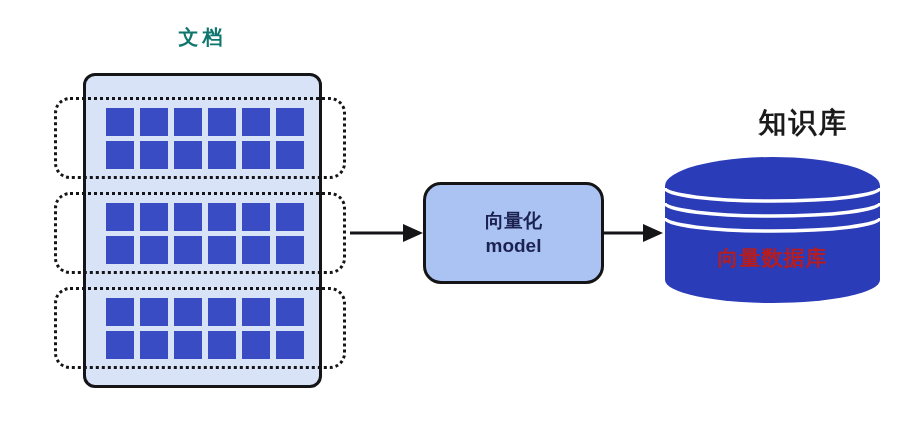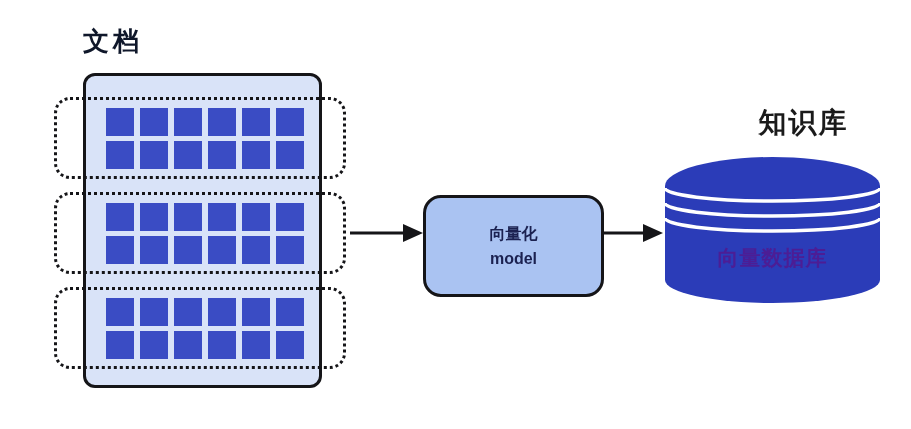--- a/index.html
+++ b/index.html
@@ -6,21 +6,21 @@
   .canvas{
     position:relative;
     width:911px;height:429px;
     background:#fff;
     overflow:hidden;
     font-family:"Liberation Sans","DejaVu Sans",sans-serif;
   }
   
   .doc-title{
     position:absolute;left:83px;top:24px;width:239px;
-    text-align:left;font-size:26px;font-weight:bold;color:#0f172a;
+    text-align:center;font-size:20px;font-weight:bold;color:#0f766e;
     letter-spacing:4px;
   }
   .doc-box{
     position:absolute;left:83px;top:73px;width:239px;height:315px;
     background:var(--doc-fill);
     border:3px solid var(--stroke-dark);
     border-radius:12px;
     box-sizing:border-box;
   }
   .chunk-group{
@@ -49,35 +49,35 @@
   .arrow-head{fill:var(--stroke-dark);}
   
   .embed-box{
     position:absolute;left:423px;top:182px;width:181px;height:102px;
     background:var(--embed-fill);
     border:3px solid var(--stroke-dark);
     border-radius:18px;
     box-sizing:border-box;
     display:flex;flex-direction:column;justify-content:center;align-items:center;
     color:var(--embed-text);
-    font-size:16px;font-weight:600;line-height:25px;margin-top:13px;
+    font-size:19px;font-weight:600;line-height:25px;
   }
   .embed-box .cn{font-weight:bold;}
   
   .kb-title{
     position:absolute;left:686px;top:104px;width:235px;
     text-align:center;font-size:28px;font-weight:bold;color:#1a1a1a;
     letter-spacing:2px;
   }
   .cylinder{position:absolute;left:655px;top:150px;width:235px;height:165px;}
   .cyl-body{fill:var(--cylinder);}
   .cyl-stripe{fill:none;stroke:var(--stripe);stroke-width:3.5;}
   .db-label{
     position:absolute;left:655px;top:244px;width:235px;
-    text-align:center;font-size:21px;font-weight:bold;color:#4c1d95;
+    text-align:center;font-size:21px;font-weight:bold;color:#b91c1c;
     letter-spacing:1px;
   }
   
   .watermark{
     position:absolute;right:4px;bottom:9px;
     font-size:17px;color:var(--watermark);
     letter-spacing:1px;
   }
 </style>
 </head>

